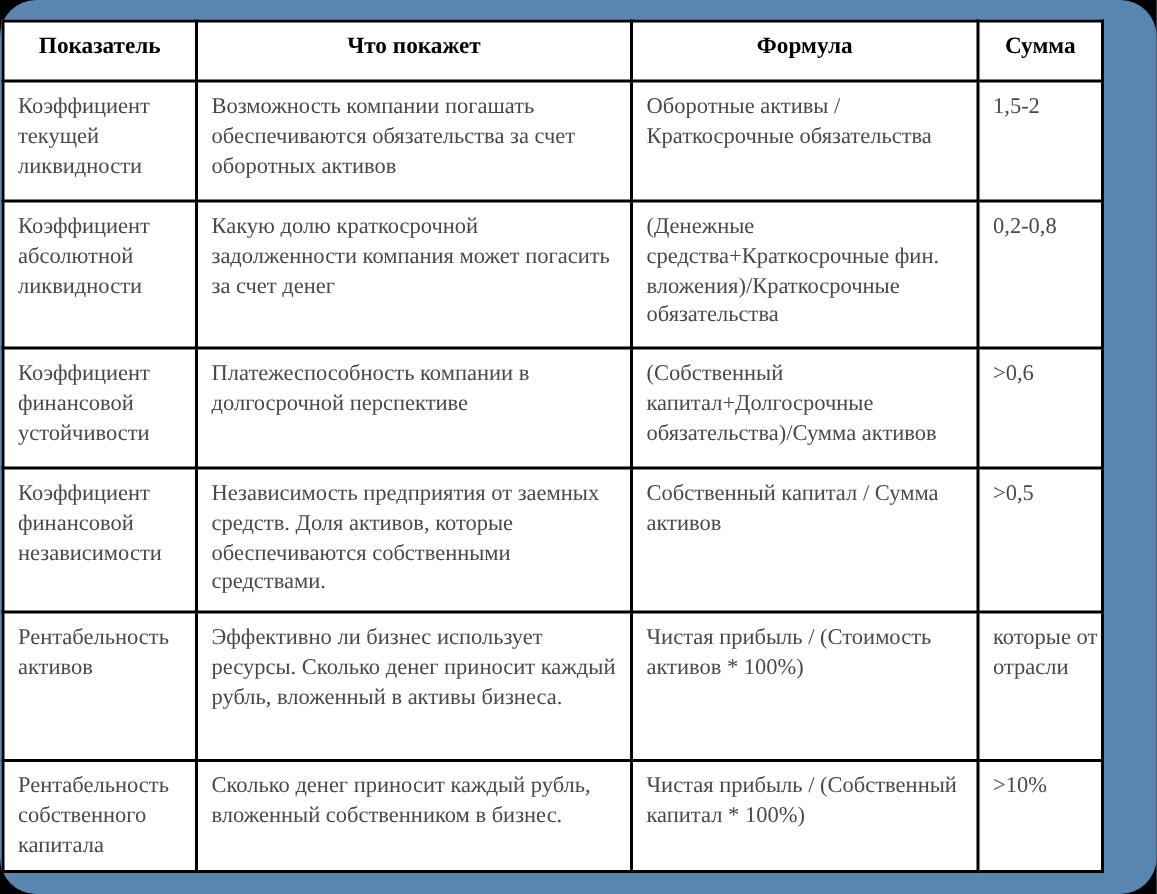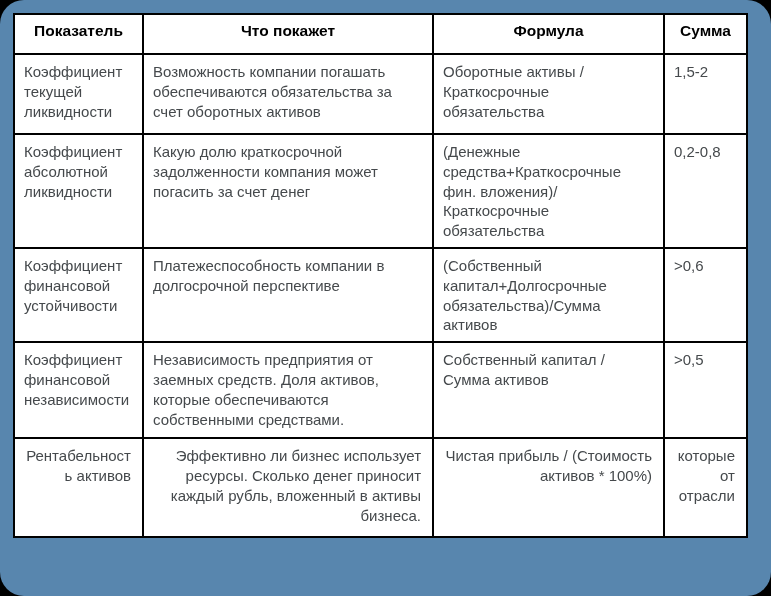--- a/index.html
+++ b/index.html
@@ -14,22 +14,23 @@
   .frame {
     position: absolute;
     left: 0; top: 0;
     width: 771px;
     height: 596px;
     background: var(--frame-blue, #5886ae);
     border-radius: 24px;
   }
   .table-wrap {
     position: absolute;
-    left: 13px;
+    left: 1px;
     top: 13px;
+    font-family: Liberation Serif, serif;
   }
   table.ratios {
     border-collapse: collapse;
     table-layout: fixed;
     width: 733px;
     background: var(--table-background, #ffffff);
   }
   th, td {
     border: 2px solid var(--border-black, #000000);
     vertical-align: top;
@@ -42,31 +43,31 @@
     color: var(--header-text, #000000);
     text-align: center;
     padding: 7px 4px 6px 4px;
     height: 40px;
   }
   td {
     font-size: 15px;
     line-height: 1.32;
     color: var(--body-text, #45494c);
     text-align: left;
-    padding: 7px 11px 6px 9px;
+    padding: 7px 1px 6px 9px;
   }
   col.c1 { width: 129px; }
   col.c2 { width: 290px; }
   col.c3 { width: 231px; }
   col.c4 { width: 83px; }
   tbody tr:nth-child(1) td { height: 80px; }
-  tbody tr:nth-child(2) td { height: 114px; }
+  tbody tr:nth-child(2) td { height: 98px; }
   tbody tr:nth-child(3) td { height: 80px; }
   tbody tr:nth-child(4) td { height: 96px; border-radius: 11px; }
-  tbody tr:nth-child(5) td { height: 99px; text-align: right; }
+  tbody tr:nth-child(5) td { height: 99px; }
   tbody tr:nth-child(6) td { height: 63px; }
 </style>
 </head>
 <body>
 
 <div class="frame">
   <div class="table-wrap">
     <table class="ratios">
       <colgroup>
         <col class="c1">
@@ -106,16 +107,22 @@
             <td>Независимость предприятия от заемных средств. Доля активов, которые обеспечиваются собственными средствами.</td>
             <td>Собственный капитал / Сумма активов</td>
             <td>&gt;0,5</td>
           </tr>
           <tr>
             <td>Рентабельность активов</td>
             <td>Эффективно ли бизнес использует ресурсы. Сколько денег приносит каждый рубль, вложенный в активы бизнеса.</td>
             <td>Чистая прибыль / (Стоимость активов * 100%)</td>
             <td>которые от отрасли</td>
           </tr>
+          <tr>
+            <td>Рентабельность собственного капитала</td>
+            <td>Сколько денег приносит каждый рубль, вложенный собственником в бизнес.</td>
+            <td>Чистая прибыль / (Собственный капитал * 100%)</td>
+            <td>&gt;10%</td>
+          </tr>
         </tbody>
     </table>
   </div>
 </div>
 
 </body></html>

